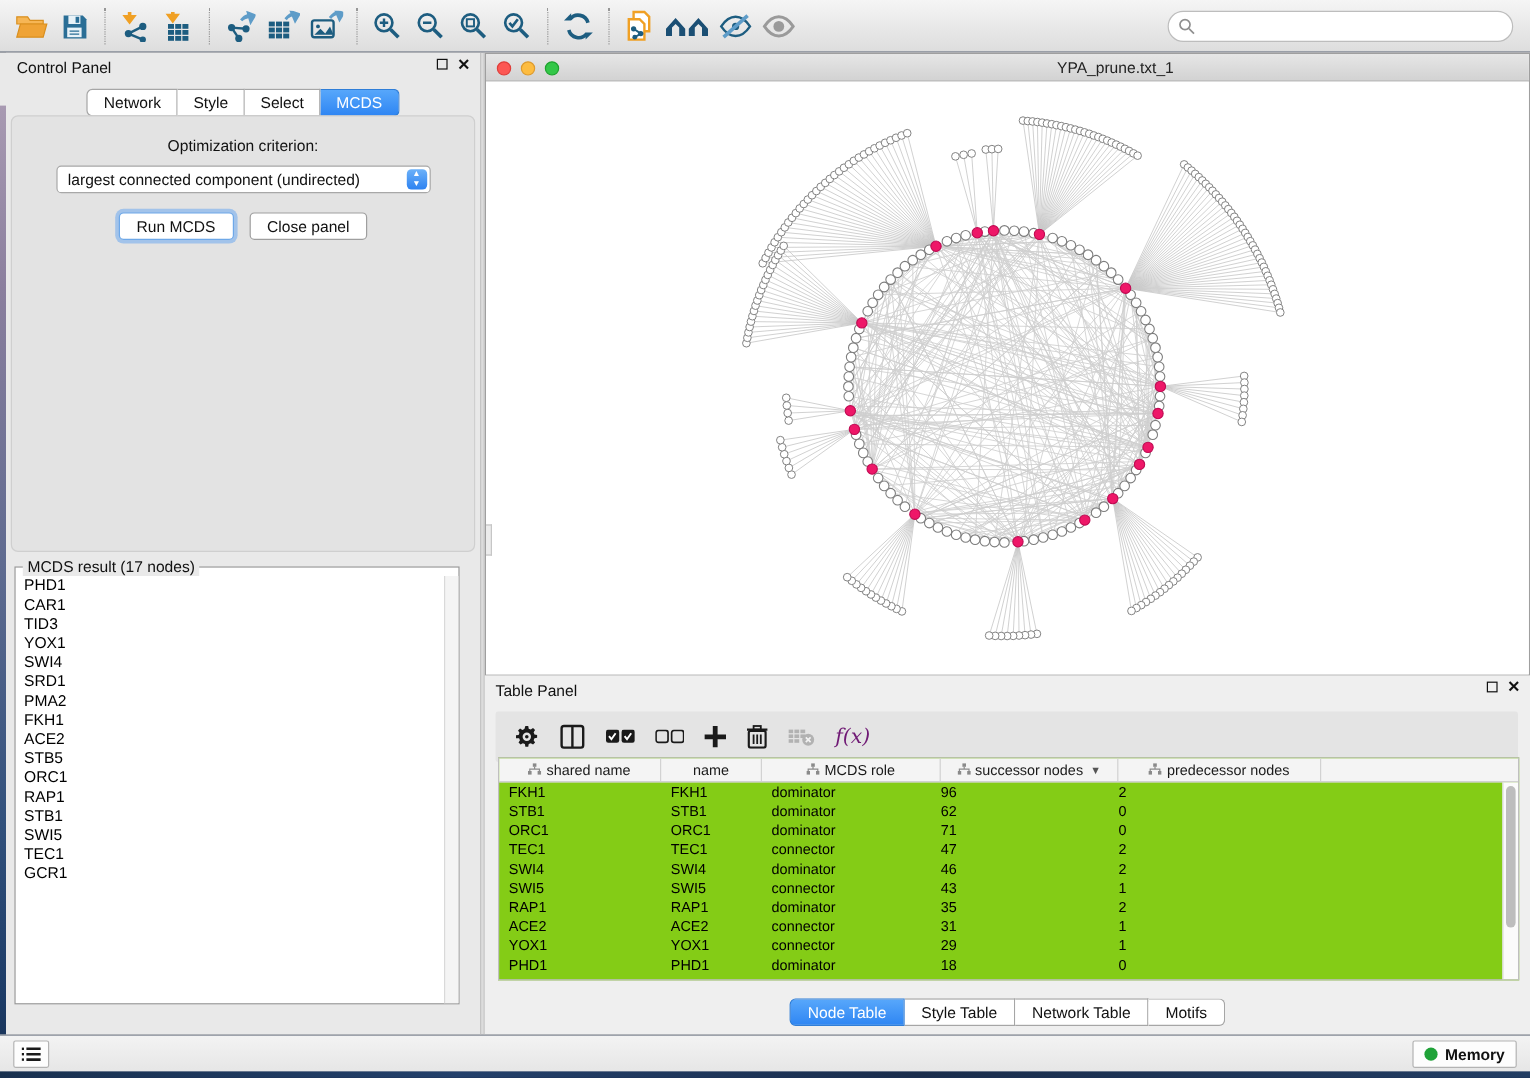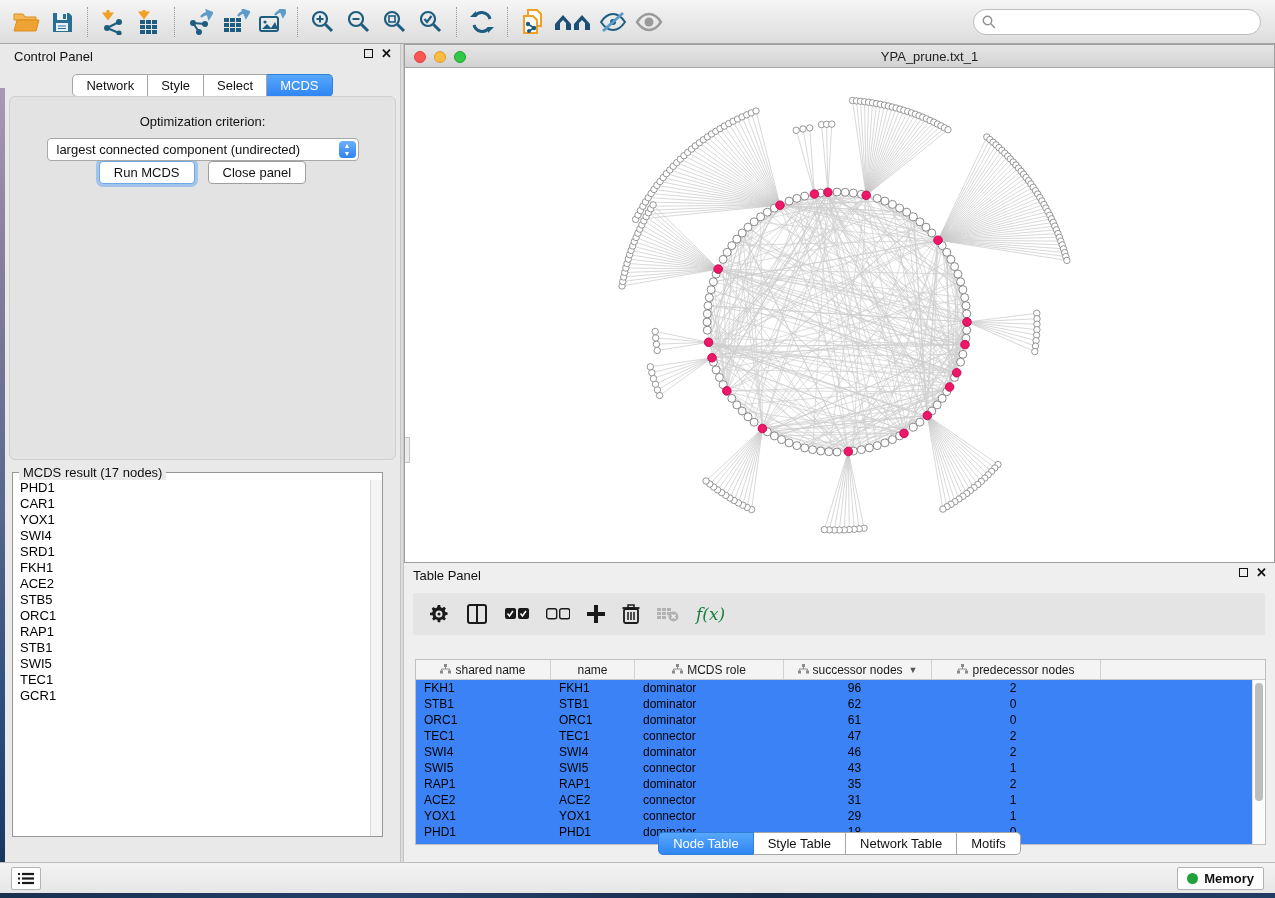--- a/index.html
+++ b/index.html
@@ -45,21 +45,21 @@
   .seg button.selected { background:linear-gradient(#57a7fb,#2f86f3); border-color:#2f7ed8; color:#fff; }
 
   .cp-box { position:absolute; left:4px; width:387px; top:52px; height:364px; background:#e3e3e3;
     border:1px solid #cfcfcf; border-radius:6px; text-align:center; }
   .opt-label { margin-top:17px; font-size:13px; color:#111; }
   .dropdown { position:relative; margin:9px auto 0; width:312px; height:23px; background:#fff;
     border:1px solid #a8a8a8; border-radius:4px; text-align:left; }
   .dropdown-value { position:absolute; left:9px; top:3px; font-size:13px; color:#111; white-space:nowrap; }
   .dropdown-cap { position:absolute; right:2px; top:2px; width:17px; height:17px; border-radius:4px;
     background:linear-gradient(#6cb1f9,#2d82f1); color:#fff; font-size:7px; line-height:8px; text-align:center; padding-top:1px; }
-  .btn-row { margin-top:0; display:flex; justify-content:center; gap:13px; }
+  .btn-row { margin-top:16px; display:flex; justify-content:center; gap:13px; }
   .pbtn { font-family:"Liberation Sans",sans-serif; font-size:13px; color:#111; background:#fff;
     border:1px solid #9f9f9f; border-radius:4px; height:23px; padding:0 14px; }
   .pbtn.focused { box-shadow:0 0 0 3px rgba(110,170,240,.55); border-color:#6ea8e8; }
 
   .mcds-fieldset { position:absolute; left:7px; top:421px; width:371px; height:372px;
     border:1px solid #979797; background:#fff; }
   .mcds-fieldset legend { margin-left:6px; padding:0 4px; font-size:13px; color:#111; background:#e9e9e9; }
   .mcds-list { position:absolute; left:0; top:0; right:12px; bottom:0; overflow:hidden; }
   .mcds-list div { font-size:13px; line-height:16px; padding-left:7px; color:#000; }
   .mcds-scroll { position:absolute; right:0; top:0; bottom:0; width:12px; background:#f4f4f4; border-left:1px solid #d9d9d9; }
@@ -76,32 +76,32 @@
   .light.green { background:#33c748; border:1px solid #1fa32f; }
   .net-title { position:absolute; left:calc(50% + 90px); transform:translateX(-50%); top:4px; font-size:13px; color:#222; }
   .net-canvas { position:relative; width:869px; height:494px; background:#fff; }
   .net-grip { position:absolute; left:0; top:369px; width:5px; height:26px; background:#ececec; border:1px solid #c6c6c6; border-left:none; }
 
   
   .table-panel { position:absolute; left:0; top:519px; width:871px; height:299px; background:#efefef; }
   .tp-toolbar { position:absolute; left:9px; right:10px; top:30px; height:42px; background:#e4e4e4; border-radius:2px;
     display:flex; align-items:center; gap:17px; padding-left:16px; }
   .tp-toolbar .tpi { display:flex; align-items:center; justify-content:center; }
-  .fx-label { font-family:"DejaVu Serif",serif; font-style:italic; font-size:17px; color:#15803d; }
-
-  .tp-table { position:absolute; left:11px; top:96px; width:851px; height:186px; background:#3b82f6; border:1px solid #bfbfbf; }
+  .fx-label { font-family:"DejaVu Serif",serif; font-style:italic; font-size:17px; color:#701a75; }
+
+  .tp-table { position:absolute; left:11px; top:68px; width:851px; height:186px; background:#84cc16; border:1px solid #bfbfbf; }
   .tb-header { display:flex; height:20px; background:#f4f4f4; border-bottom:1px solid #c9c9c9; }
   .th-cell { position:relative; display:flex; align-items:center; justify-content:center; gap:4px;
     border-right:1px solid #d2d2d2; font-size:12px; color:#1a1a1a; overflow:hidden; }
   .th-cell:last-child { border-right:none; }
   .th-chevron { font-size:9px; color:#555; margin-left:2px; }
   .tb-body .tr { display:flex; height:16px; }
   .td { font-size:12px; color:#000; line-height:16px; overflow:hidden; white-space:nowrap; }
   .td.l { padding-left:8px; text-align:left; }
-  .td.r { padding-right:7px; text-align:center; }
+  .td.r { padding-right:7px; text-align:left; }
   .tb-scroll { position:absolute; right:0; top:20px; bottom:0; width:13px; background:#fbfbfb; border-left:1px solid #dcdcdc; }
   .tb-thumb { position:absolute; left:2px; right:2px; top:3px; height:72%; background:#bdbdbd; border-radius:5px; }
 
   .tp-tabs { position:absolute; left:0; right:0; top:269px; text-align:center; }
   .tp-tabs .seg button { padding:3px 14px; }
 
   
   .statusbar { position:absolute; left:0; top:862px; width:1275px; height:31px;
     background:linear-gradient(#f3f3f3,#e6e6e6); border-top:1px solid #bcbcbc;font-weight:bold; }
   .sb-left-btn { position:absolute; left:11px; top:4px; width:30px; height:23px; background:#fdfdfd;
@@ -337,23 +337,25 @@
           <button class="pbtn focused">Run MCDS</button>
           <button class="pbtn">Close panel</button>
         </div>
       </div>
       <fieldset class="mcds-fieldset">
         <legend>MCDS result (17 nodes)</legend>
         <div style="position:relative;width:100%;height:100%;">
           <div class="mcds-list" id="mcds-list">
               <div>PHD1</div>
               <div>CAR1</div>
+              <div>TID3</div>
               <div>YOX1</div>
               <div>SWI4</div>
               <div>SRD1</div>
+              <div>PMA2</div>
               <div>FKH1</div>
               <div>ACE2</div>
               <div>STB5</div>
               <div>ORC1</div>
               <div>RAP1</div>
               <div>STB1</div>
               <div>SWI5</div>
               <div>TEC1</div>
               <div>GCR1</div>
             </div>
@@ -1321,21 +1323,21 @@
                 <div class="td l" style="width: 135px;">STB1</div>
                 <div class="td l" style="width: 84px;">STB1</div>
                 <div class="td l" style="width: 149px;">dominator</div>
                 <div class="td r" style="width: 148px;">62</div>
                 <div class="td r" style="width: 169px;">0</div>
               </div>
               <div class="tr">
                 <div class="td l" style="width: 135px;">ORC1</div>
                 <div class="td l" style="width: 84px;">ORC1</div>
                 <div class="td l" style="width: 149px;">dominator</div>
-                <div class="td r" style="width: 148px;">61</div>
+                <div class="td r" style="width: 148px;">71</div>
                 <div class="td r" style="width: 169px;">0</div>
               </div>
               <div class="tr">
                 <div class="td l" style="width: 135px;">TEC1</div>
                 <div class="td l" style="width: 84px;">TEC1</div>
                 <div class="td l" style="width: 149px;">connector</div>
                 <div class="td r" style="width: 148px;">47</div>
                 <div class="td r" style="width: 169px;">2</div>
               </div>
               <div class="tr">

